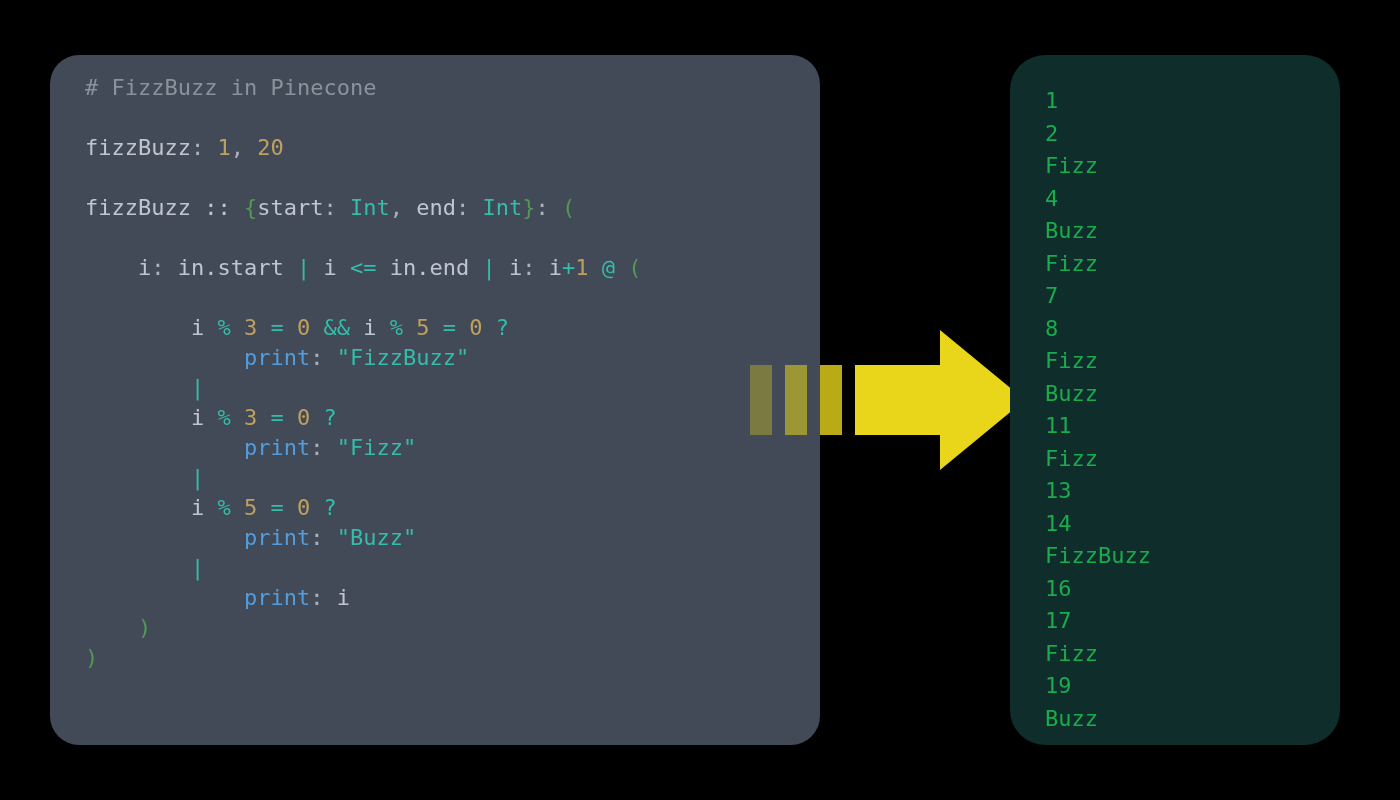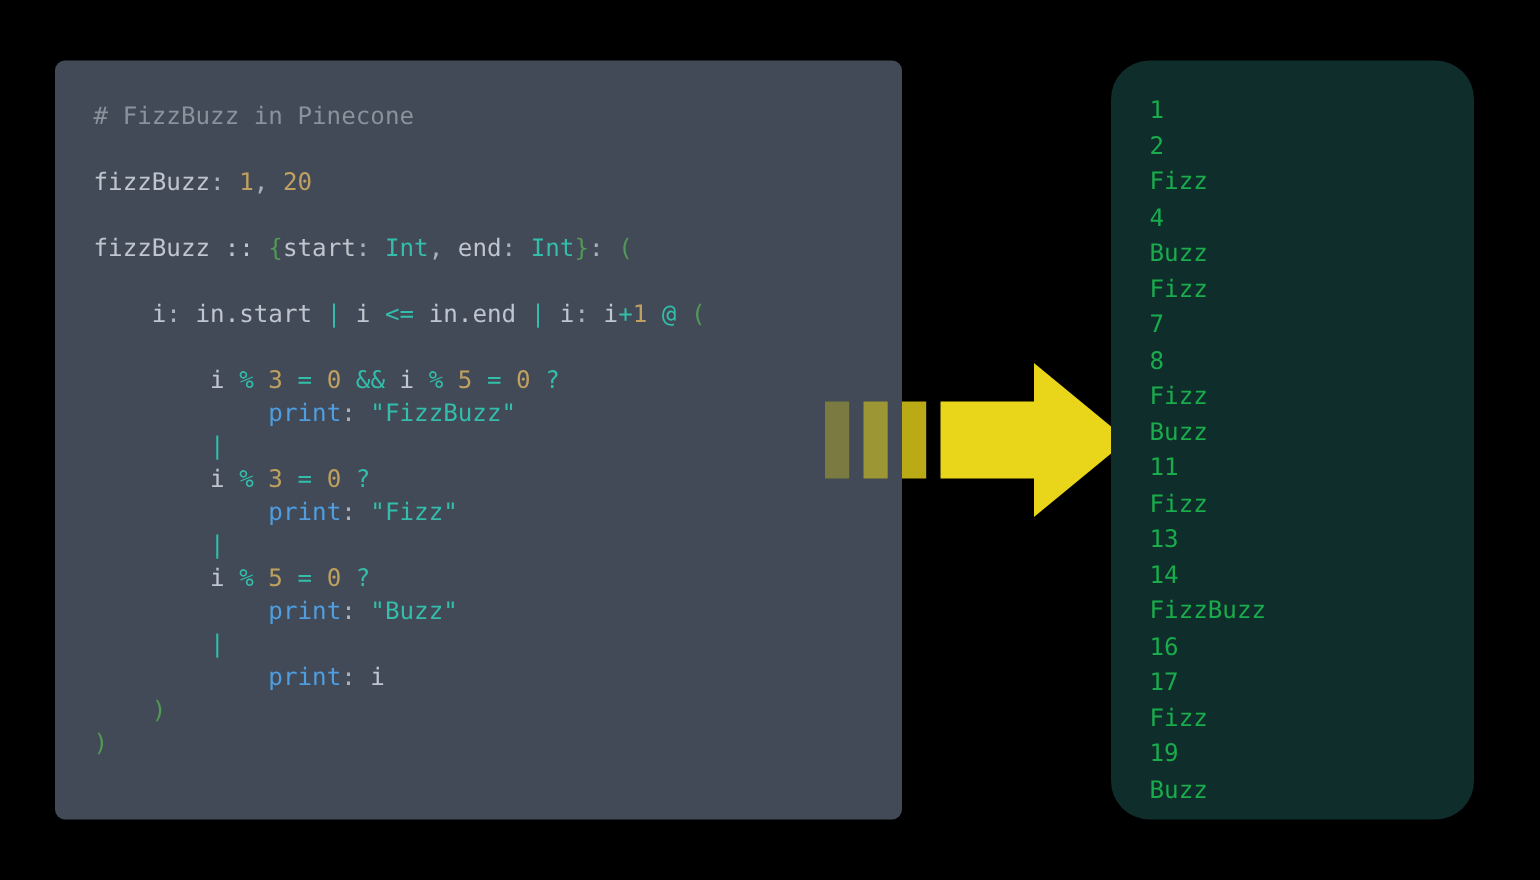--- a/index.html
+++ b/index.html
@@ -16,22 +16,22 @@
     width: 1400px;
     height: 800px;
   }
   .code-panel {
     position: absolute;
     left: 50px;
     top: 55px;
     width: 770px;
     height: 690px;
     background: #414a56;
-    border-radius: 9px;
-    padding: 37px 35px 30px 35px;
+    border-radius: 29px;
+    padding: 18px 35px 30px 35px;
     box-sizing: border-box;
   }
   .code-panel pre {
     margin: 0;
     font-family: inherit;
     font-size: 22px;
     line-height: 30px;
     white-space: pre;
   }
   .output-panel {

